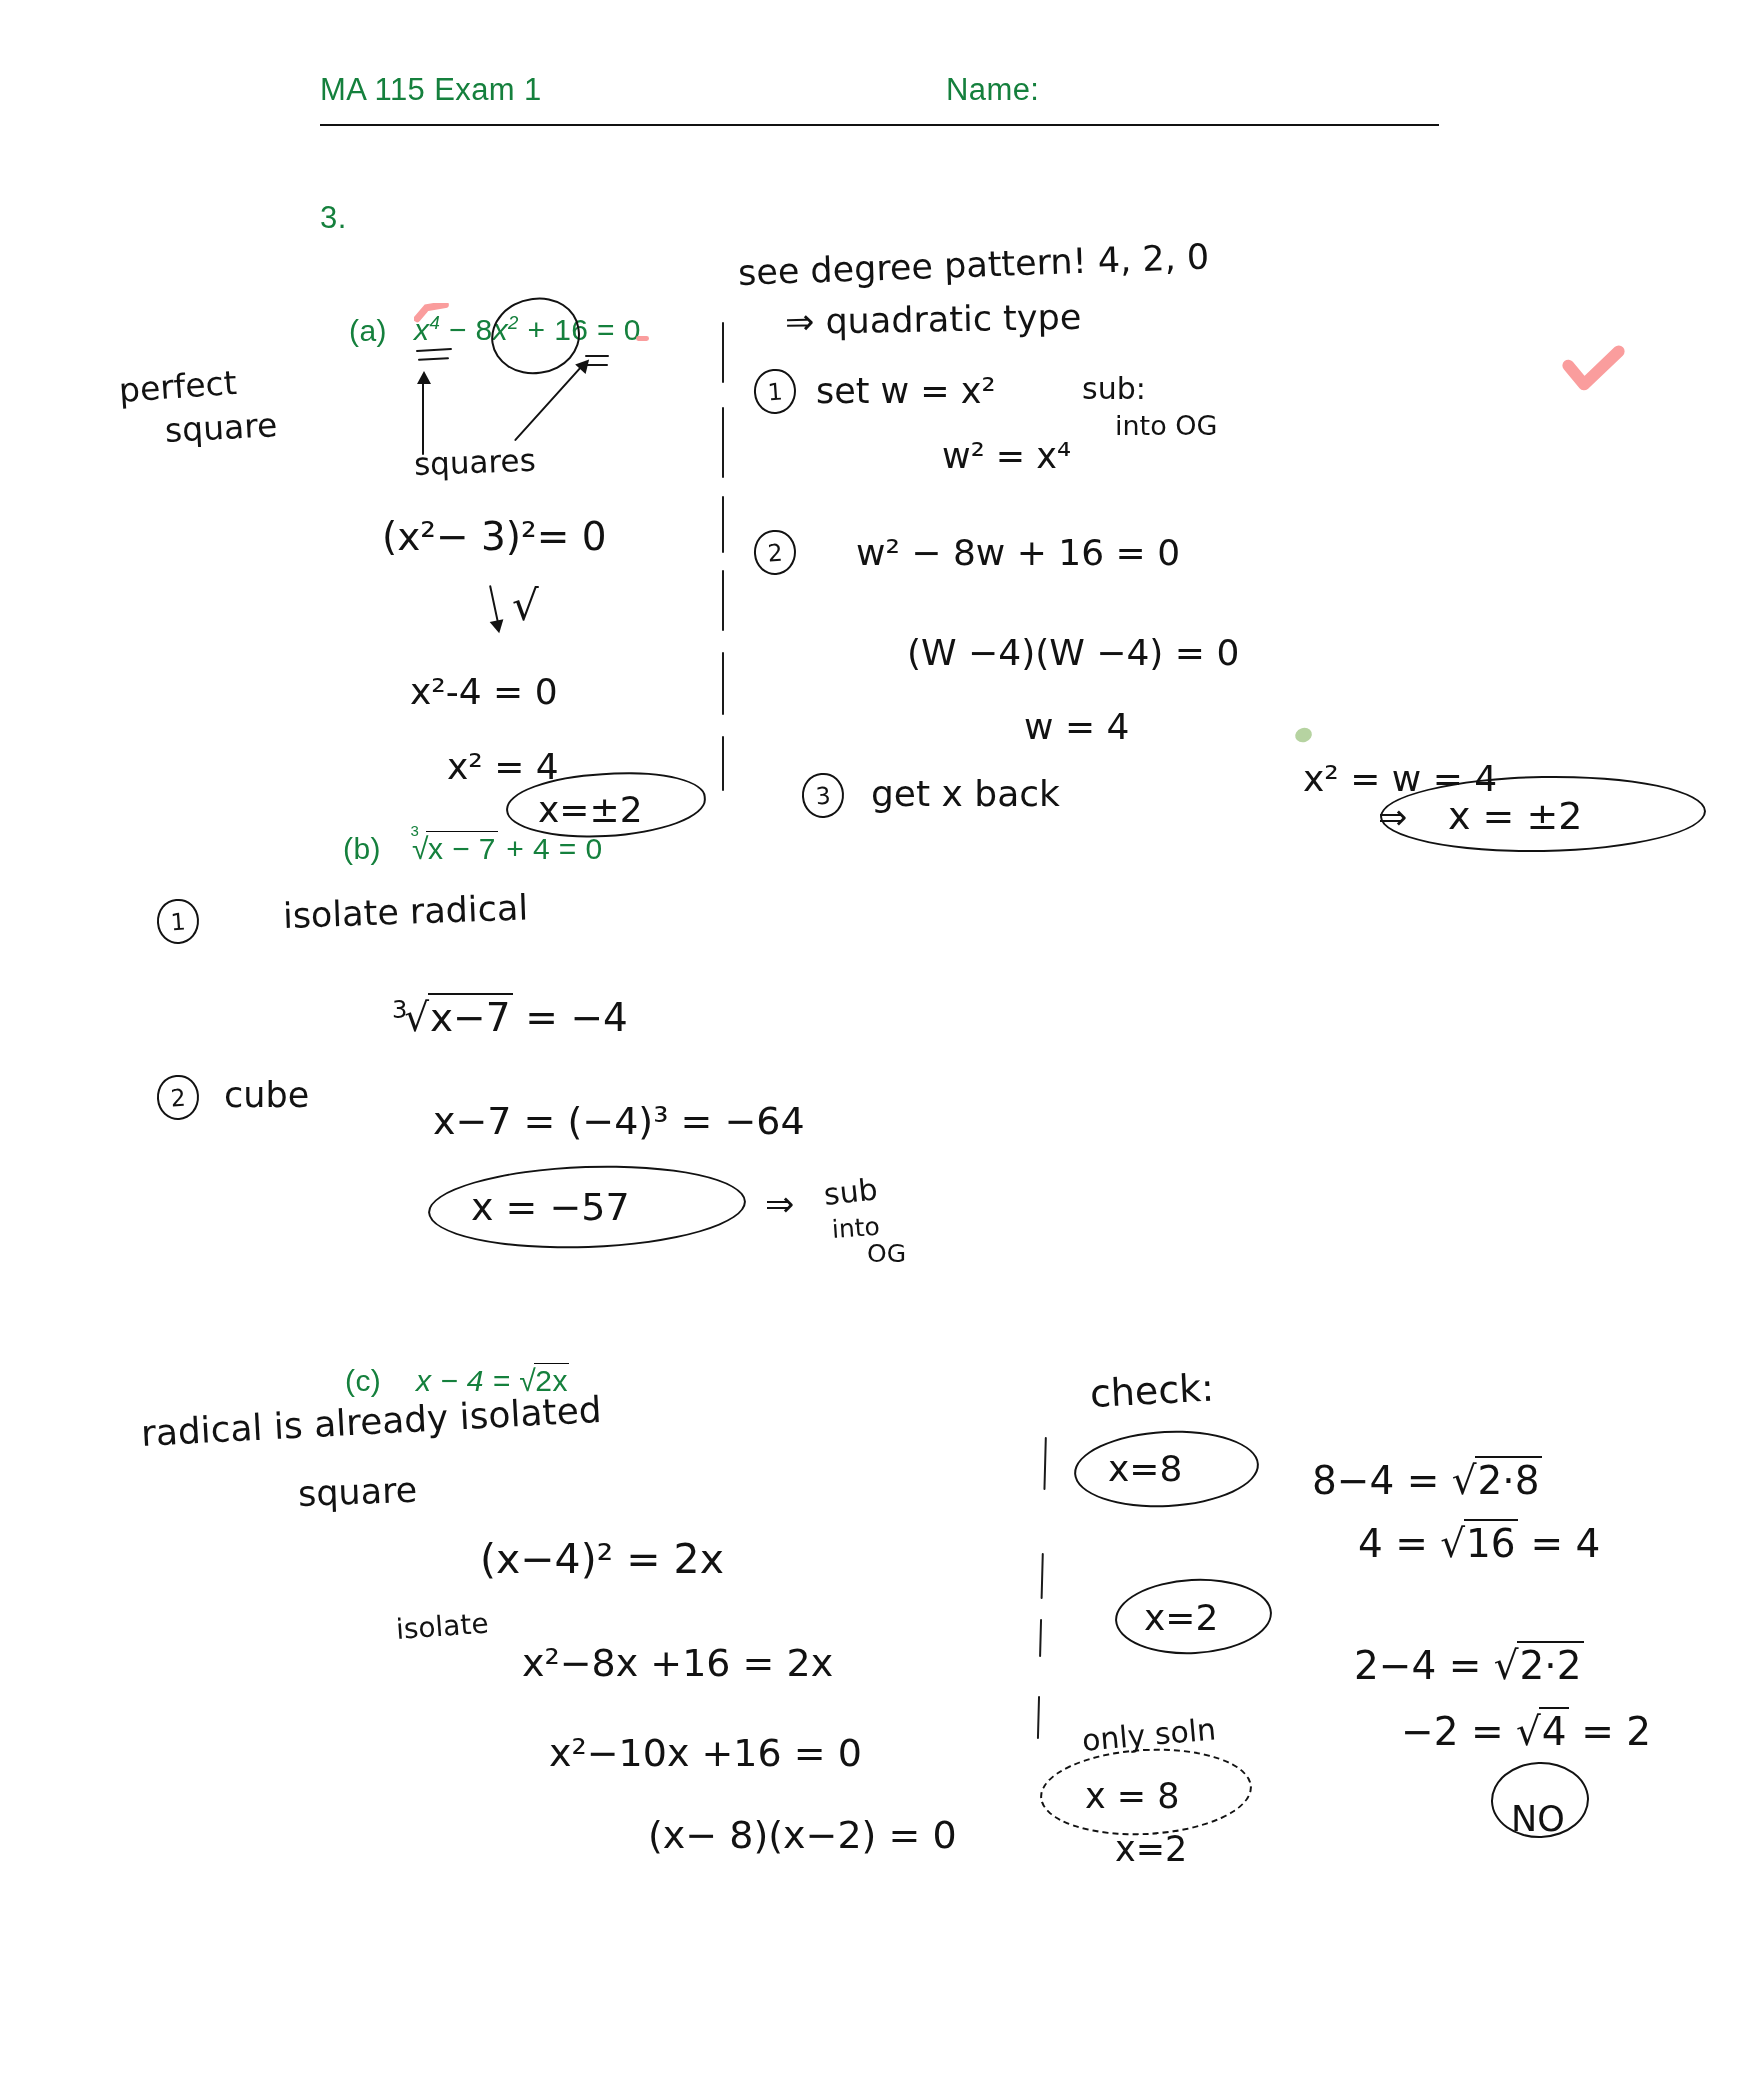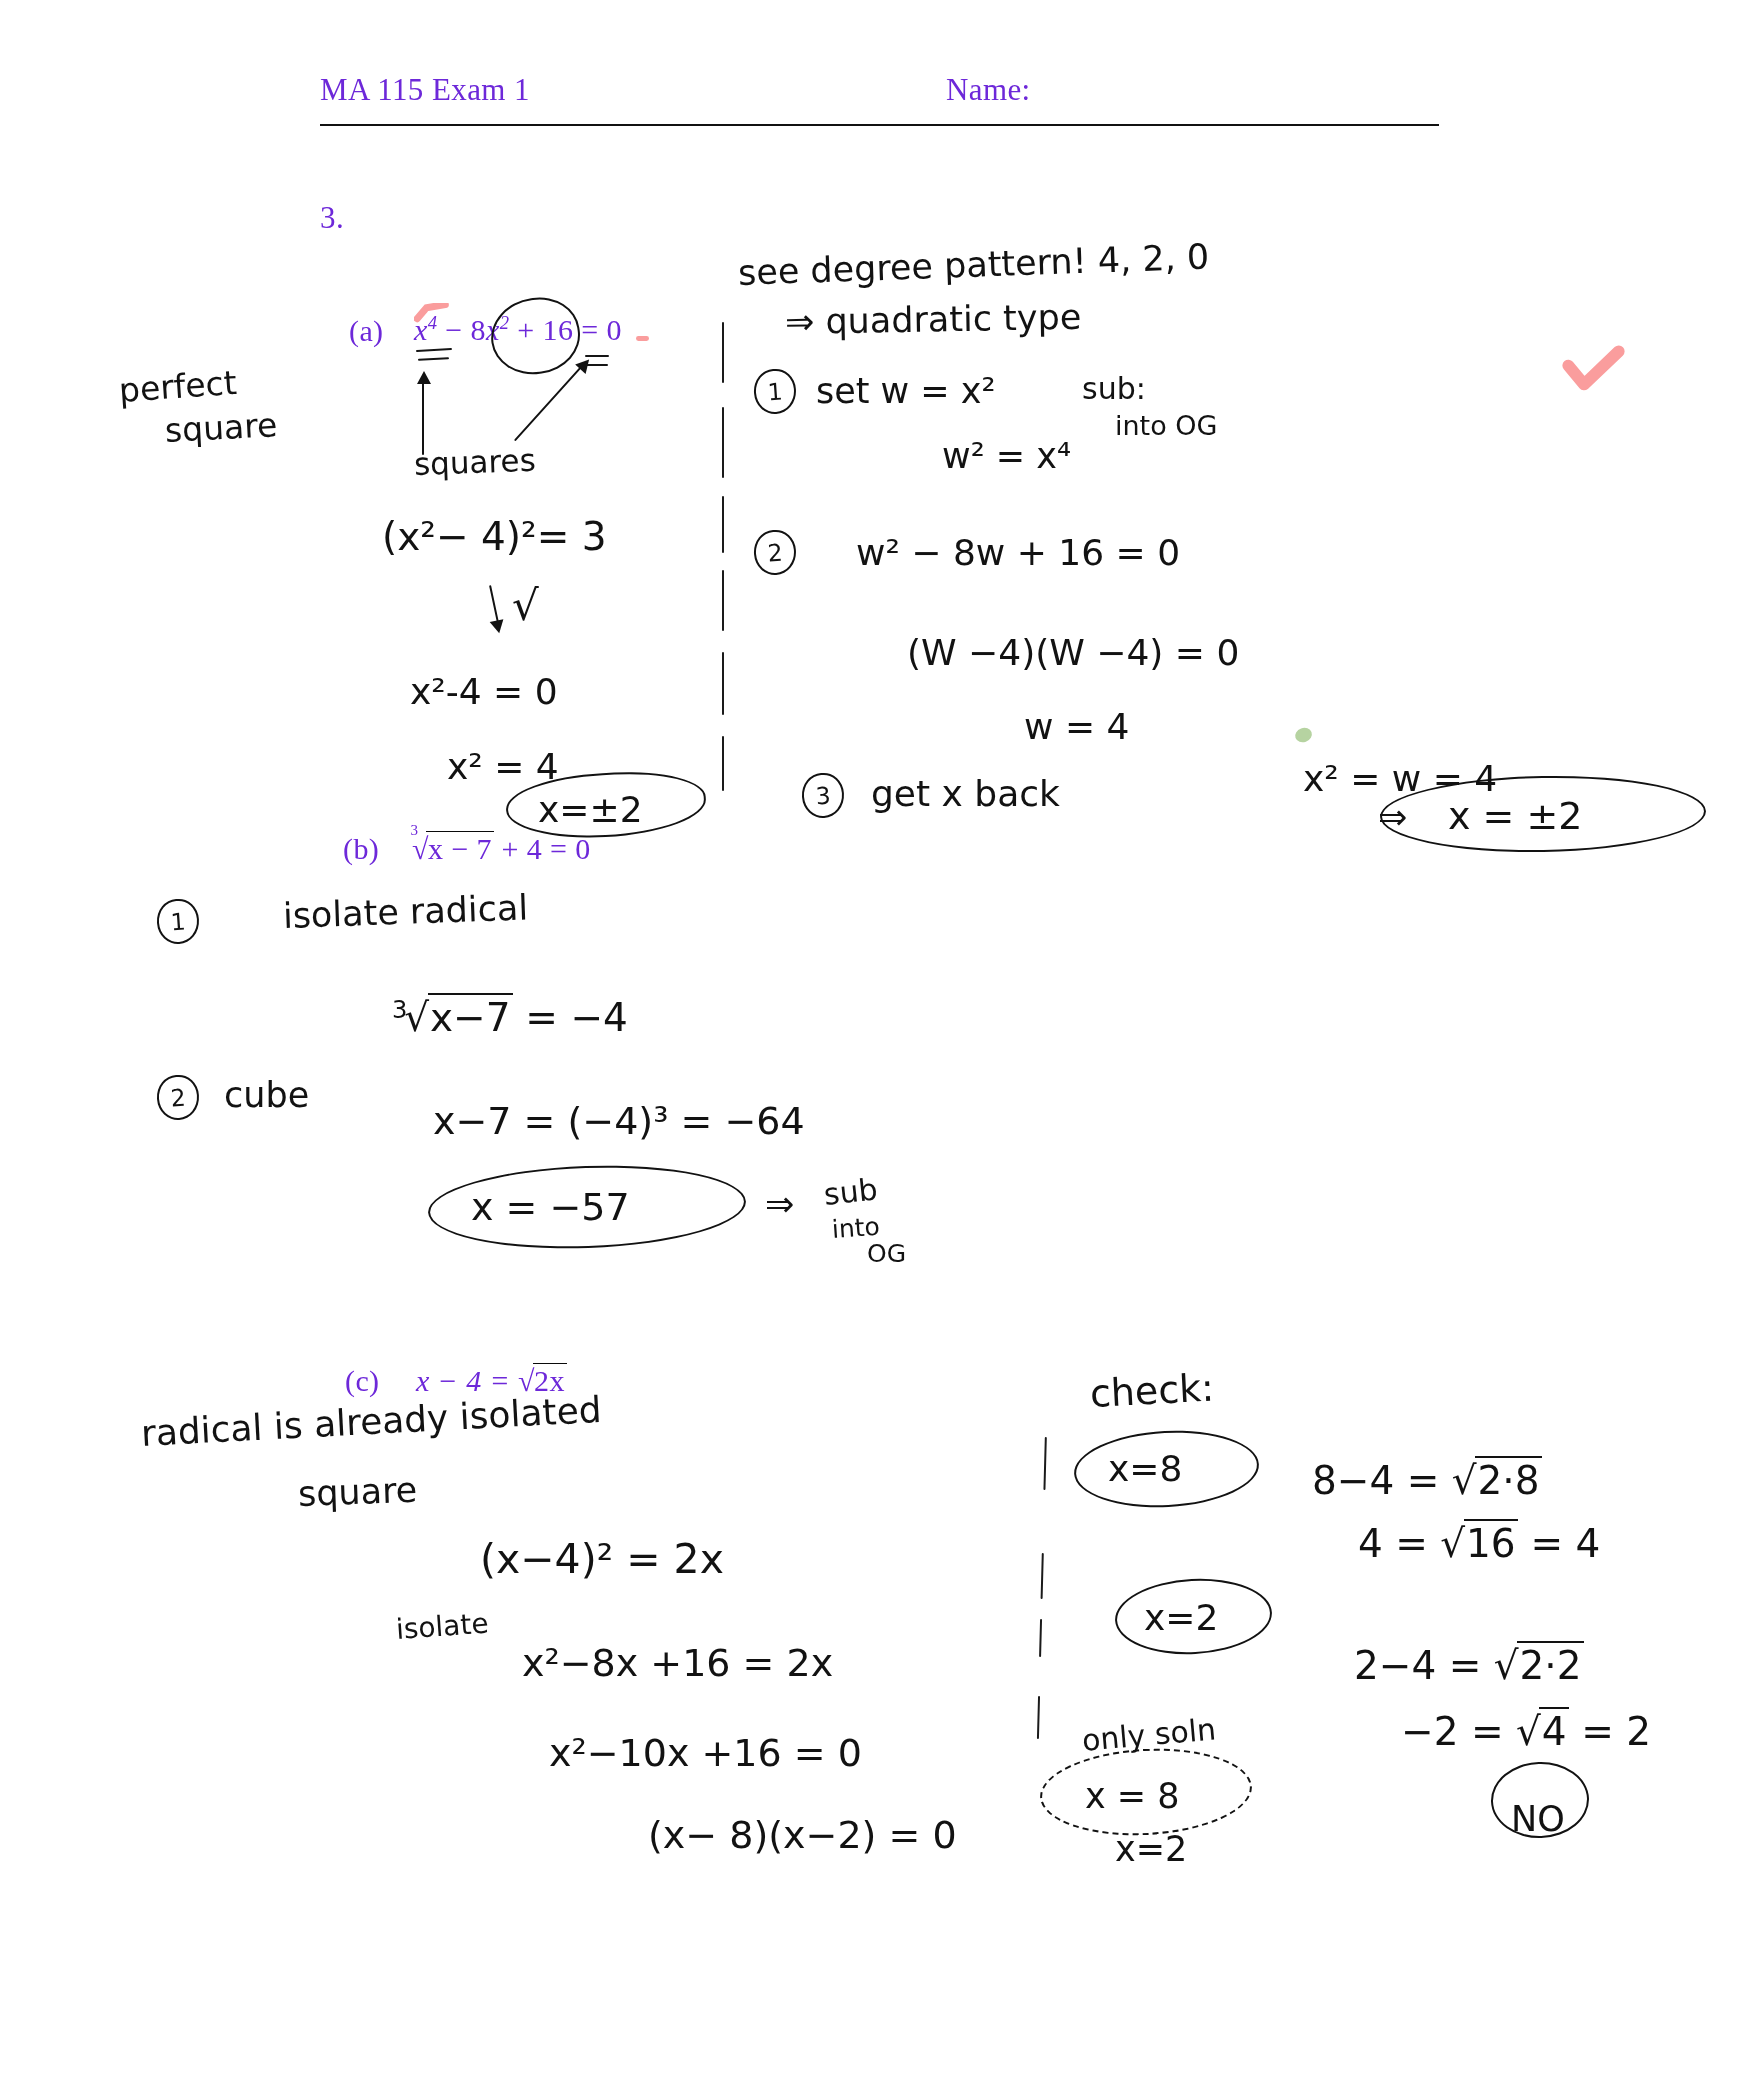--- a/index.html
+++ b/index.html
@@ -13,22 +13,22 @@
     width: 1761px;
     height: 2097px;
     background: #ffffff;
     font-family: "Liberation Serif", serif;
     overflow: hidden;
   }
 
   
   .printed {
     position: absolute;
-    font-family: Liberation Serif, serif;
-    color: #6d28d9;
+    font-family: Liberation Sans, sans-serif;
+    color: #15803d;
     white-space: nowrap;
     letter-spacing: 0.4px;
   }
   .hdr-title { font-size: 31px; }
   .hdr-name  { font-size: 31px; }
   .rule {
     position: absolute;
     background: #111;
     height: 2.4px;
   }
@@ -192,21 +192,21 @@
   </div>
 
   <div class="arrow" style="left:514px; top:440px; transform:rotate(-48deg);">
     <div class="shaft" style="width:102px;"></div>
     <div class="head" style="left:97px;"></div>
   </div>
 
   <div class="hw hw-ink s40" style="left:414px; top:446px; font-size:31px; transform:rotate(-2deg);">squares</div>
 
   <div class="hw hw-ink s50" style="left:382px; top:514px;">
-    <span>(x²− 4)²= 3</span>
+    <span>(x²− 3)²= 0</span>
   </div>
 
   <div class="arrow" style="left:491px; top:585px; transform:rotate(78deg);">
     <div class="shaft" style="width:41px;"></div>
     <div class="head" style="left:36px;"></div>
   </div>
   <div class="hw hw-ink" style="left:512px; top:581px; font-size:42px;">√</div>
 
   <div class="hw hw-ink s46" style="left:410px; top:671px;">x²-4 = 0</div>
   <div class="hw hw-ink s46" style="left:447px; top:746px;">x² = 4</div>

